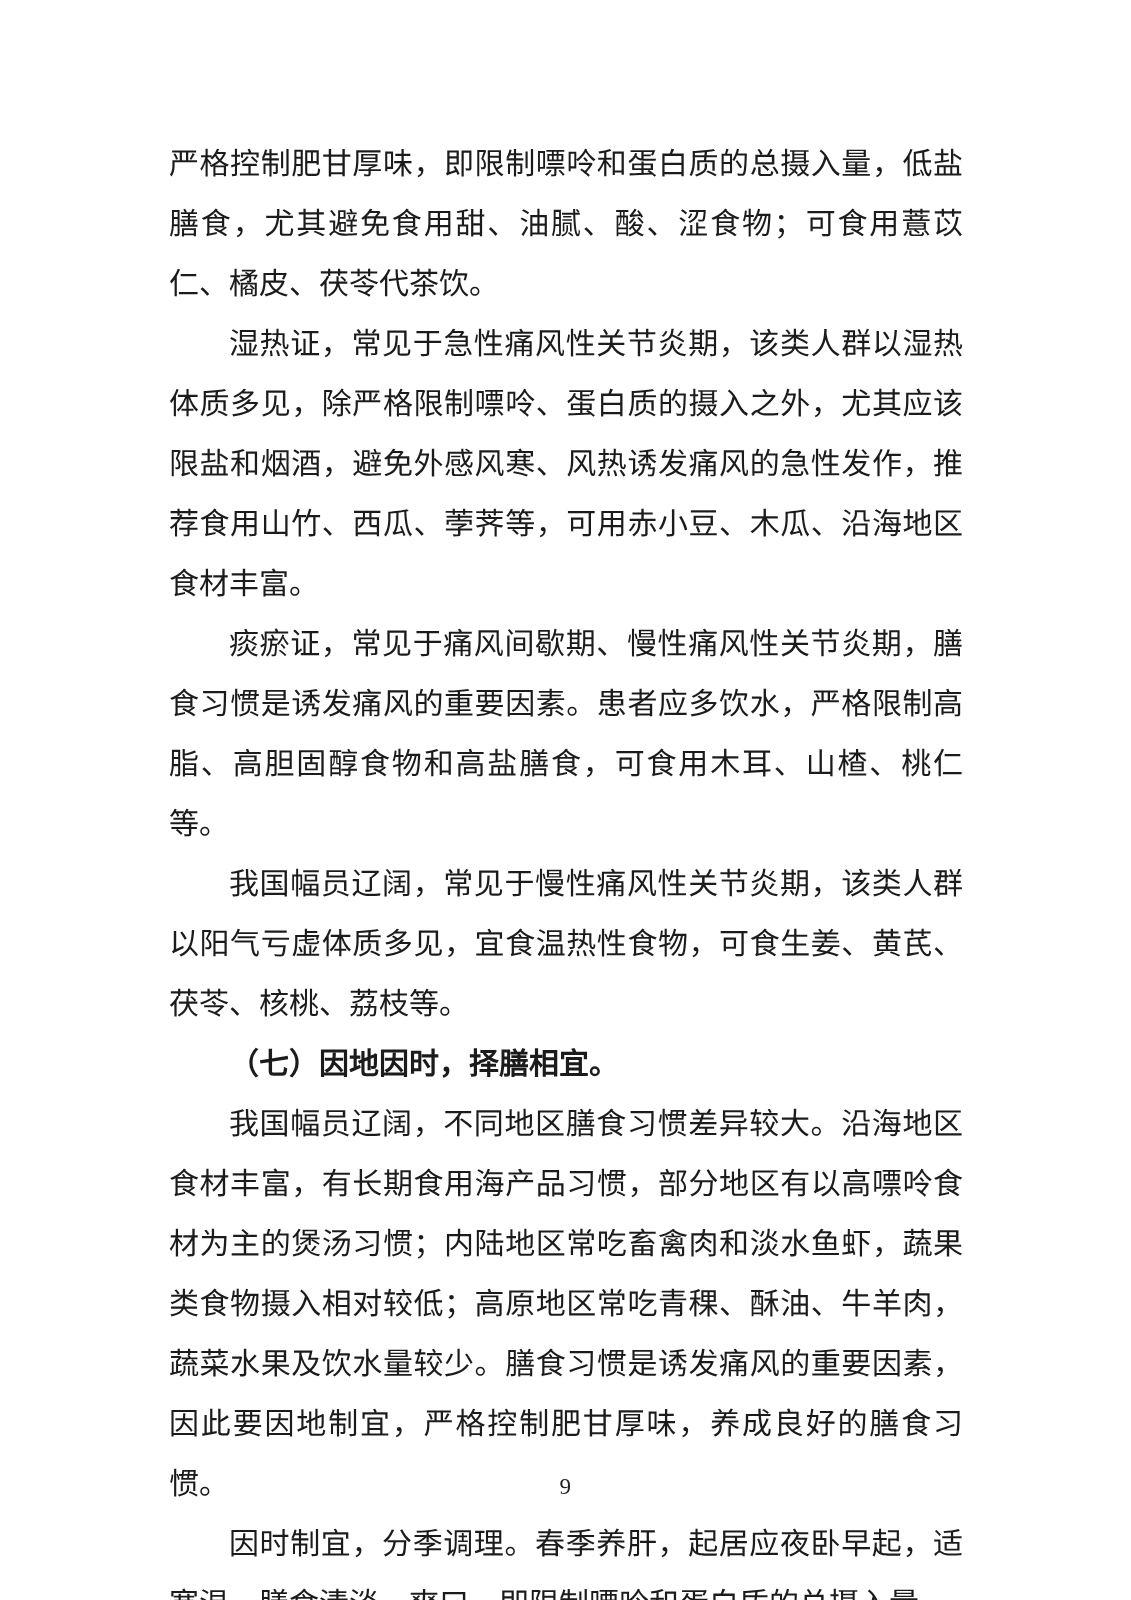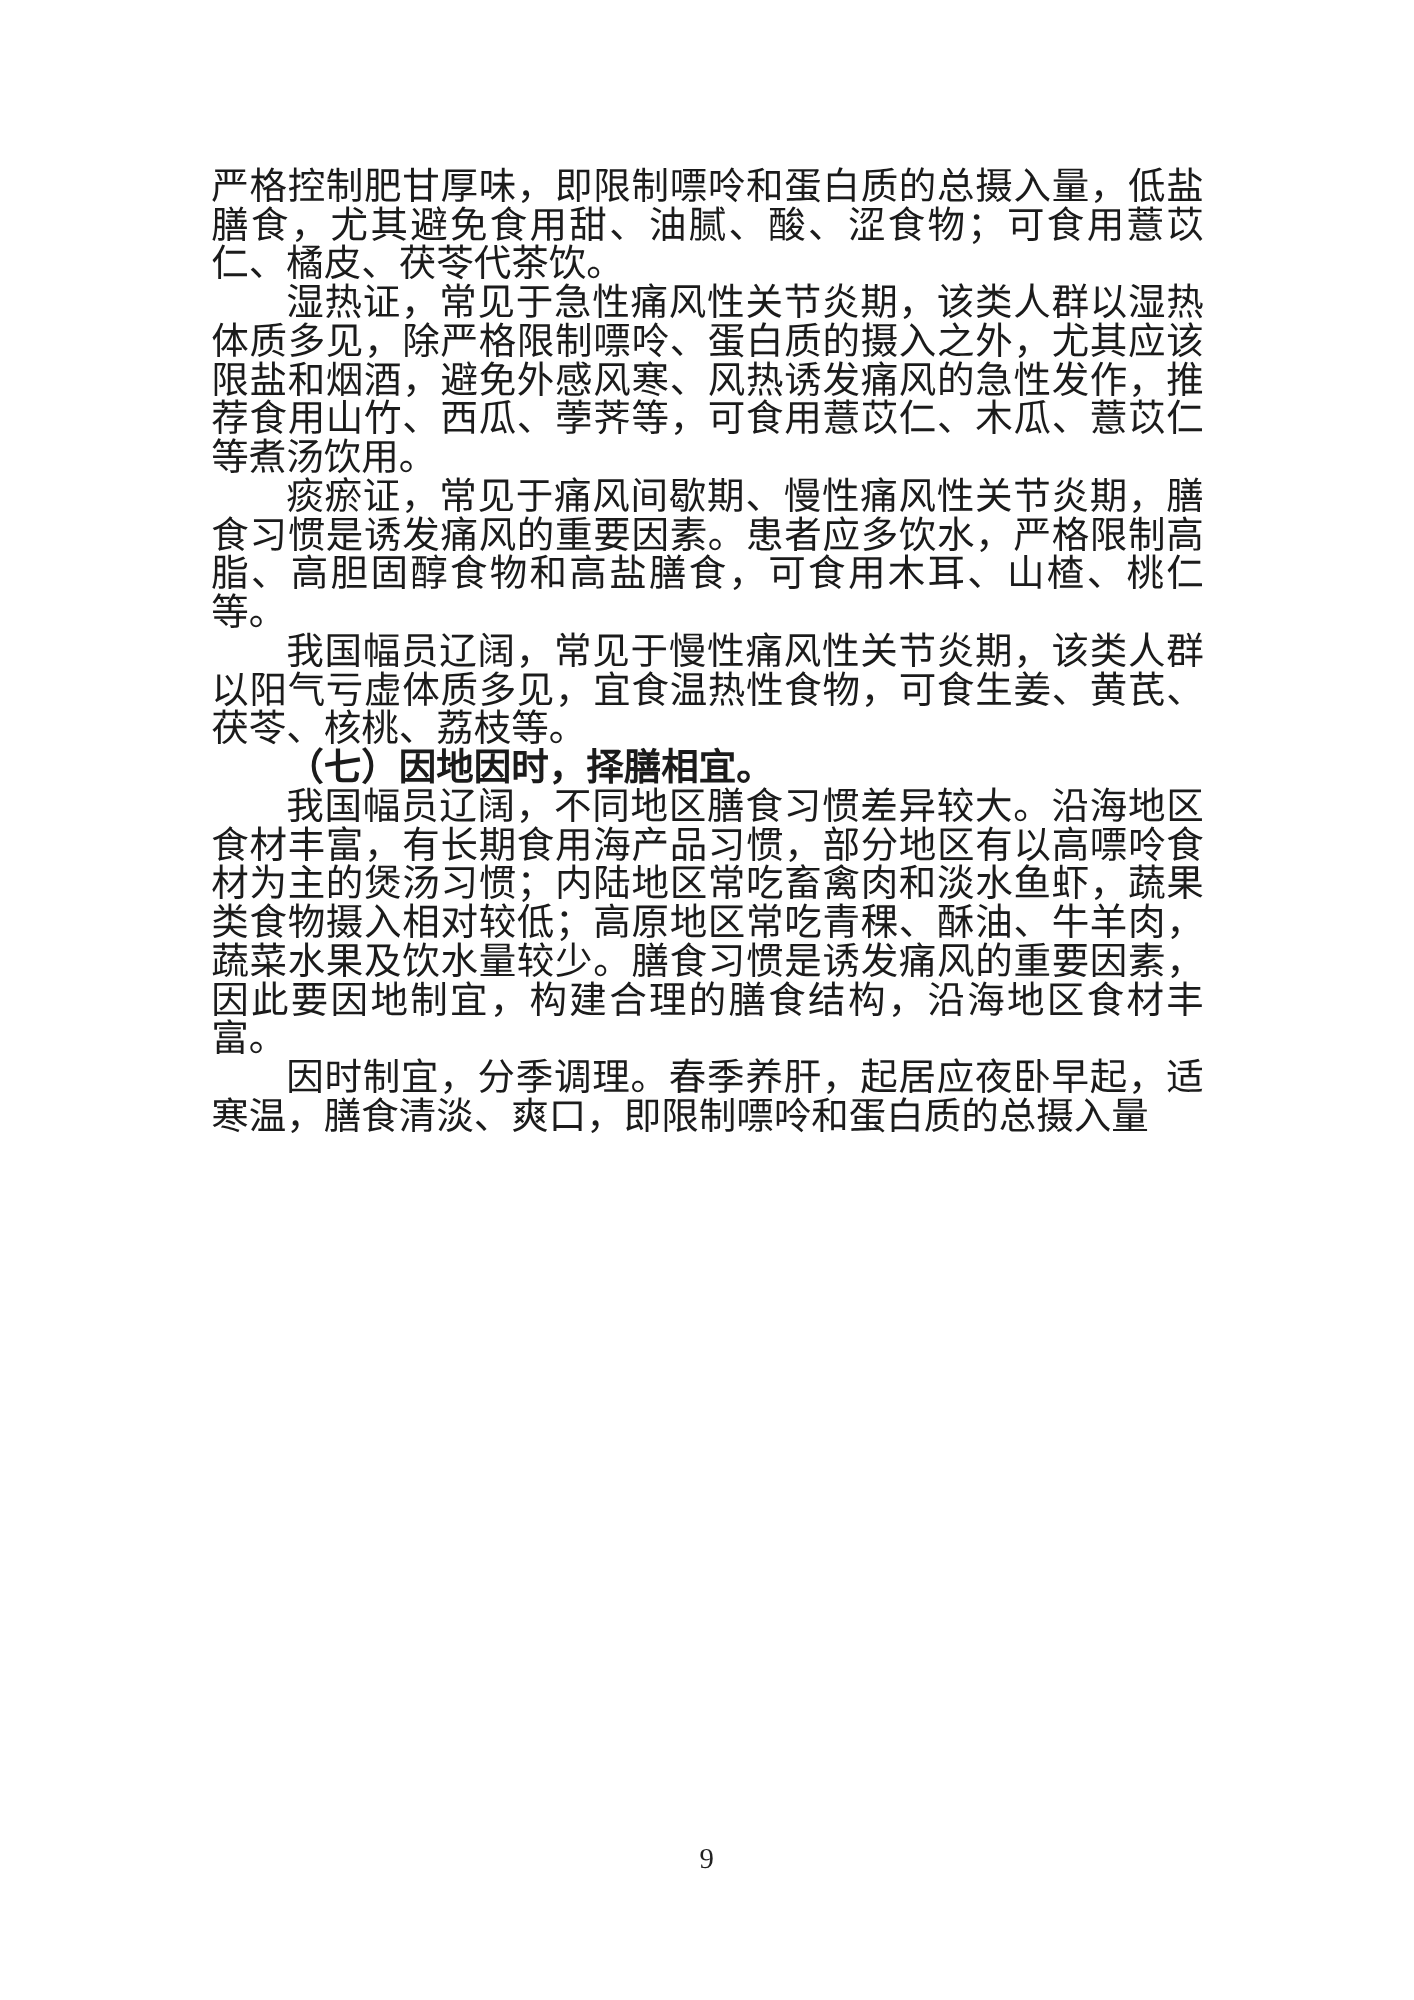--- a/index.html
+++ b/index.html
@@ -19,21 +19,21 @@
   .content {
     position: absolute;
     left: 169px;
     top: 134px;
     width: 794px;
   }
   .para {
     margin: 0;
     padding: 0;
     font-size: 30px;
-    line-height: 31px;
+    line-height: 60px;
     text-align: justify;
     text-justify: inter-ideograph;
     word-break: normal;
     color: #1b1b1b;
   }
   .para[data-type="body"],
   .para[data-type="heading"] {
     text-indent: 2em;
   }
   .para[data-type="heading"] {
@@ -53,25 +53,25 @@
   }
 </style>
 </head>
 <body>
 
 <div class="page">
 
   <main class="content">
 
   <p class="para" data-type="continuation">严格控制肥甘厚味，即限制嘌呤和蛋白质的总摄入量，低盐膳食，尤其避免食用甜、油腻、酸、涩食物；可食用薏苡仁、橘皮、茯苓代茶饮。</p>
-      <p class="para" data-type="body">湿热证，常见于急性痛风性关节炎期，该类人群以湿热体质多见，除严格限制嘌呤、蛋白质的摄入之外，尤其应该限盐和烟酒，避免外感风寒、风热诱发痛风的急性发作，推荐食用山竹、西瓜、荸荠等，可食用薏苡仁、木瓜、薏苡仁等煮汤饮用。</p>
+      <p class="para" data-type="body">湿热证，常见于急性痛风性关节炎期，该类人群以湿热体质多见，除严格限制嘌呤、蛋白质的摄入之外，尤其应该限盐和烟酒，避免外感风寒、风热诱发痛风的急性发作，推荐食用山竹、西瓜、荸荠等，可用赤小豆、木瓜、沿海地区食材丰富。</p>
       <p class="para" data-type="body">痰瘀证，常见于痛风间歇期、慢性痛风性关节炎期，膳食习惯是诱发痛风的重要因素。患者应多饮水，严格限制高脂、高胆固醇食物和高盐膳食，可食用木耳、山楂、桃仁等。</p>
       <p class="para" data-type="body">我国幅员辽阔，常见于慢性痛风性关节炎期，该类人群以阳气亏虚体质多见，宜食温热性食物，可食生姜、黄芪、茯苓、核桃、荔枝等。</p>
       <p class="para" data-type="heading">（七）因地因时，择膳相宜。</p>
-      <p class="para" data-type="body">我国幅员辽阔，不同地区膳食习惯差异较大。沿海地区食材丰富，有长期食用海产品习惯，部分地区有以高嘌呤食材为主的煲汤习惯；内陆地区常吃畜禽肉和淡水鱼虾，蔬果类食物摄入相对较低；高原地区常吃青稞、酥油、牛羊肉，蔬菜水果及饮水量较少。膳食习惯是诱发痛风的重要因素，因此要因地制宜，构建合理的膳食结构，沿海地区食材丰富。</p>
+      <p class="para" data-type="body">我国幅员辽阔，不同地区膳食习惯差异较大。沿海地区食材丰富，有长期食用海产品习惯，部分地区有以高嘌呤食材为主的煲汤习惯；内陆地区常吃畜禽肉和淡水鱼虾，蔬果类食物摄入相对较低；高原地区常吃青稞、酥油、牛羊肉，蔬菜水果及饮水量较少。膳食习惯是诱发痛风的重要因素，因此要因地制宜，严格控制肥甘厚味，养成良好的膳食习惯。</p>
       <p class="para" data-type="body">因时制宜，分季调理。春季养肝，起居应夜卧早起，适寒温，膳食清淡、爽口，即限制嘌呤和蛋白质的总摄入量</p>
     </main>
 
   <footer class="page-footer">
     <span class="page-number">9</span>
   </footer>
 
 </div>
 
 </body></html>

